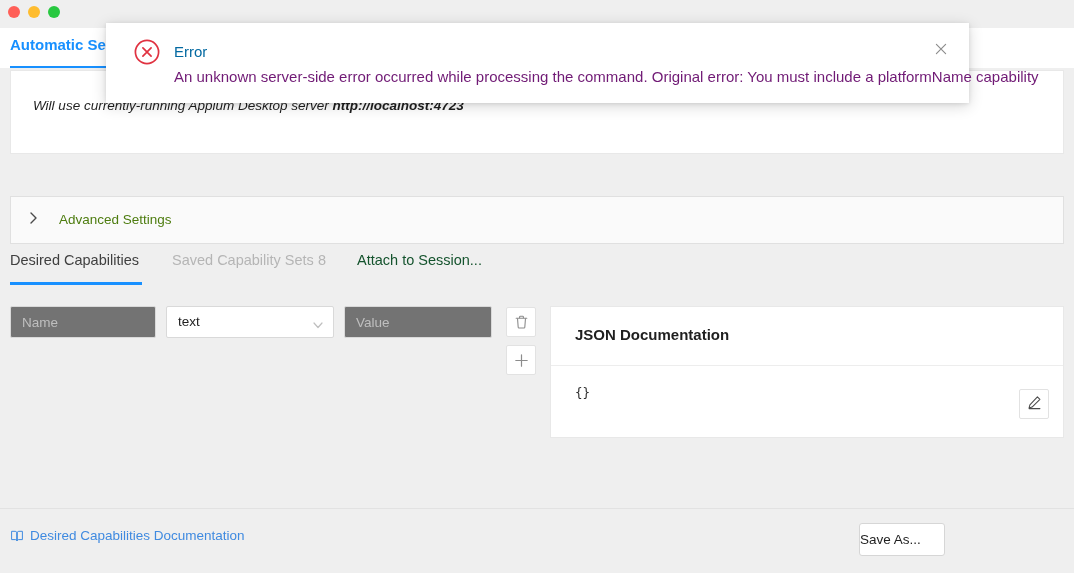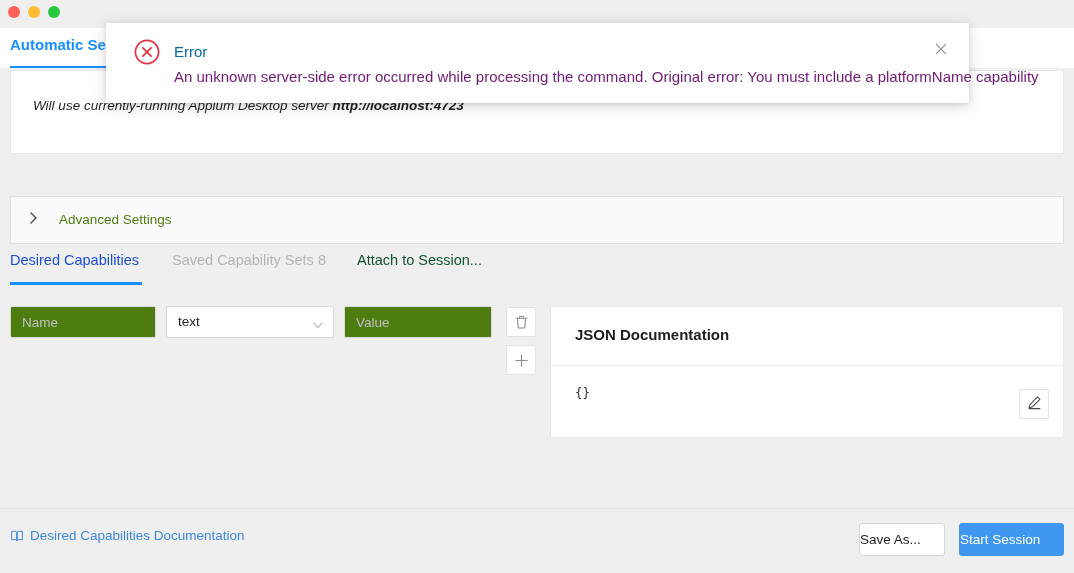--- a/index.html
+++ b/index.html
@@ -140,21 +140,21 @@
     width: 1074px;
     height: 36px;
   }
   .caps-tab {
     position: absolute;
     top: 0;
     font-size: 14.5px;
     white-space: nowrap;
     cursor: pointer;
   }
-  .caps-tab.t0 { left: 10px;  color: #1d4ed8; }
+  .caps-tab.t0 { left: 10px;  color: #404040; }
   .caps-tab.t1 { left: 172px; color: #b5b5b5; }
   .caps-tab.t2 { left: 357px; color: #14532d; }
   .caps-tab-underline {
     position: absolute;
     left: 10px;
     top: 30px;
     width: 132px;
     height: 2.5px;
     background: #1890ff;
   }
@@ -166,21 +166,21 @@
     top: 300px;
     width: 540px;
     height: 200px;
   }
   .field {
     position: absolute;
     top: 6px;
     height: 32px;
     box-sizing: border-box;
     border: 1px solid #d9d9d9;
-    background: #4d7c0f;
+    background: #737373;
     border-radius: 2px;
     font-size: 13.5px;
     color: #1f1f1f;
     padding: 0 11px;
     line-height: 30px;
     outline: none;
     font-family: "Liberation Sans", sans-serif;
   }
   .field::placeholder { color: #bfbfbf; }
   .field.name  { left: 10px;  width: 146px; }
@@ -479,21 +479,20 @@
     <a class="doc-link" href="#">
       <span>
         <svg width="14" height="14" viewBox="0 0 14 14" fill="none" xmlns="http://www.w3.org/2000/svg">
           <path d="M1.6 2.3 h3.6 a1.5 1.5 0 0 1 1.5 1.5 v7.9 a1.2 1.2 0 0 0 -1.2 -1.1 H1.6 Z" stroke="#3f8ae0" stroke-width="1" fill="none" stroke-linejoin="round"></path>
           <path d="M12.4 2.3 H8.8 a1.5 1.5 0 0 0 -1.5 1.5 v7.9 a1.2 1.2 0 0 1 1.2 -1.1 h3.9 Z" stroke="#3f8ae0" stroke-width="1" fill="none" stroke-linejoin="round"></path>
         </svg>
       </span>
       <span>Desired Capabilities Documentation</span>
     </a>
     <button class="btn save">Save As...</button>
-    <button class="btn start">Start Session</button>
   </div>
 
   <div class="dialog">
     <span class="dlg-icon">
       <svg width="28" height="28" viewBox="0 0 28 28" fill="none" xmlns="http://www.w3.org/2000/svg">
         <circle cx="14" cy="14" r="11.6" stroke="#e03241" stroke-width="1.7" fill="none"></circle>
         <path d="M9.9 9.9 L18.1 18.1 M18.1 9.9 L9.9 18.1" stroke="#e03241" stroke-width="1.7" stroke-linecap="round"></path>
       </svg>
     </span>
     <div class="dlg-title">Error</div>

